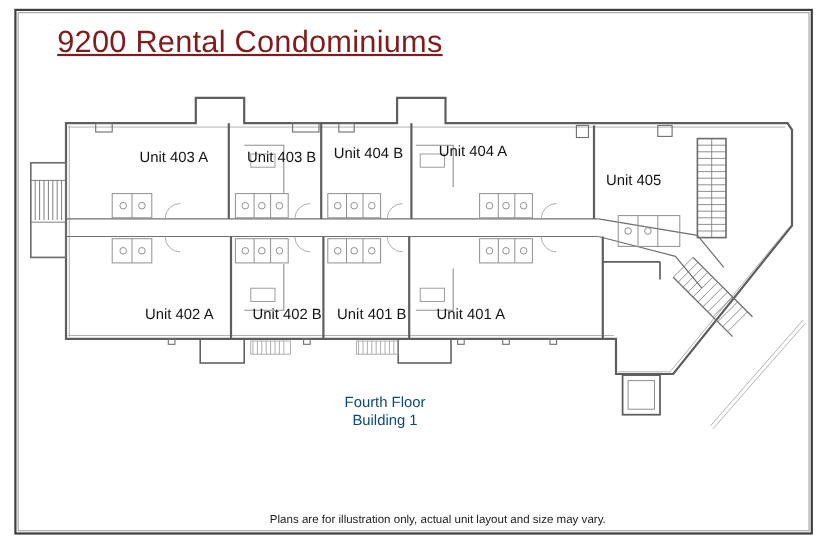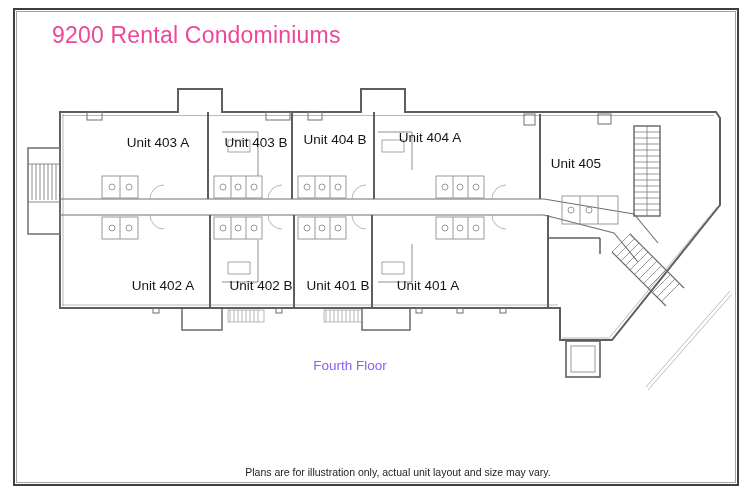--- a/index.html
+++ b/index.html
@@ -9,25 +9,25 @@
   
   .watermark{position:absolute;left:593px;top:449px;display:flex;align-items:flex-end;
              z-index:1;pointer-events:none;}
   .watermark .wm-text{font-size:39px;font-weight:bold;letter-spacing:1px;
              color:#e4e4e4;line-height:1;margin-top:48px;}
   
   .frame{position:absolute;left:13px;top:8px;width:722px;height:474px;
          border:2px solid #3e3e3e;z-index:3;pointer-events:none;}
   .frame-inner{position:absolute;inset:1px;border:1px solid #a2a2a2;}
   .header{position:absolute;left:52px;top:22px;z-index:4;}
-  .title{font-size:23px;font-weight:400;letter-spacing:.2px;color:#ec4899;}
+  .title{font-size:28px;font-weight:400;letter-spacing:.2px;color:#7f1d1d;text-decoration:underline;}
   .subtitle{font-size:12.5px;margin-top:3px;color:#222;}
   .plan-svg{position:absolute;inset:0;z-index:2;}
   .floor-caption{position:absolute;left:270px;top:358px;width:160px;text-align:center;
-                 z-index:4;font-size:13.5px;line-height:16px;color:#8b5cf6;}
+                 z-index:4;font-size:13.5px;line-height:16px;color:#0c4a6e;}
   .disclaimer{position:absolute;left:13px;top:466px;width:722px;text-align:center;
               z-index:4;font-size:10.5px;color:#222;padding-left:24px;}
   svg text{font-family:"Liberation Sans",sans-serif;fill:#141414;font-size:13.5px;}
 </style>
 </head>
 <body>
 
 <div class="stage">
 
   <div class="watermark">
@@ -211,17 +211,18 @@
       <text x="576" y="168">Unit 405</text>
       <text x="163" y="290">Unit 402 A</text>
       <text x="261" y="290">Unit 402 B</text>
       <text x="338" y="290">Unit 401 B</text>
       <text x="428" y="290">Unit 401 A</text>
     </g>
   </svg>
 
   <div class="floor-caption">
     <div>Fourth Floor</div>
+    <div>Building 1</div>
   </div>
 
   <div class="disclaimer">Plans are for illustration only, actual unit layout and size may vary.</div>
 
 </div>
 
 </body></html>

